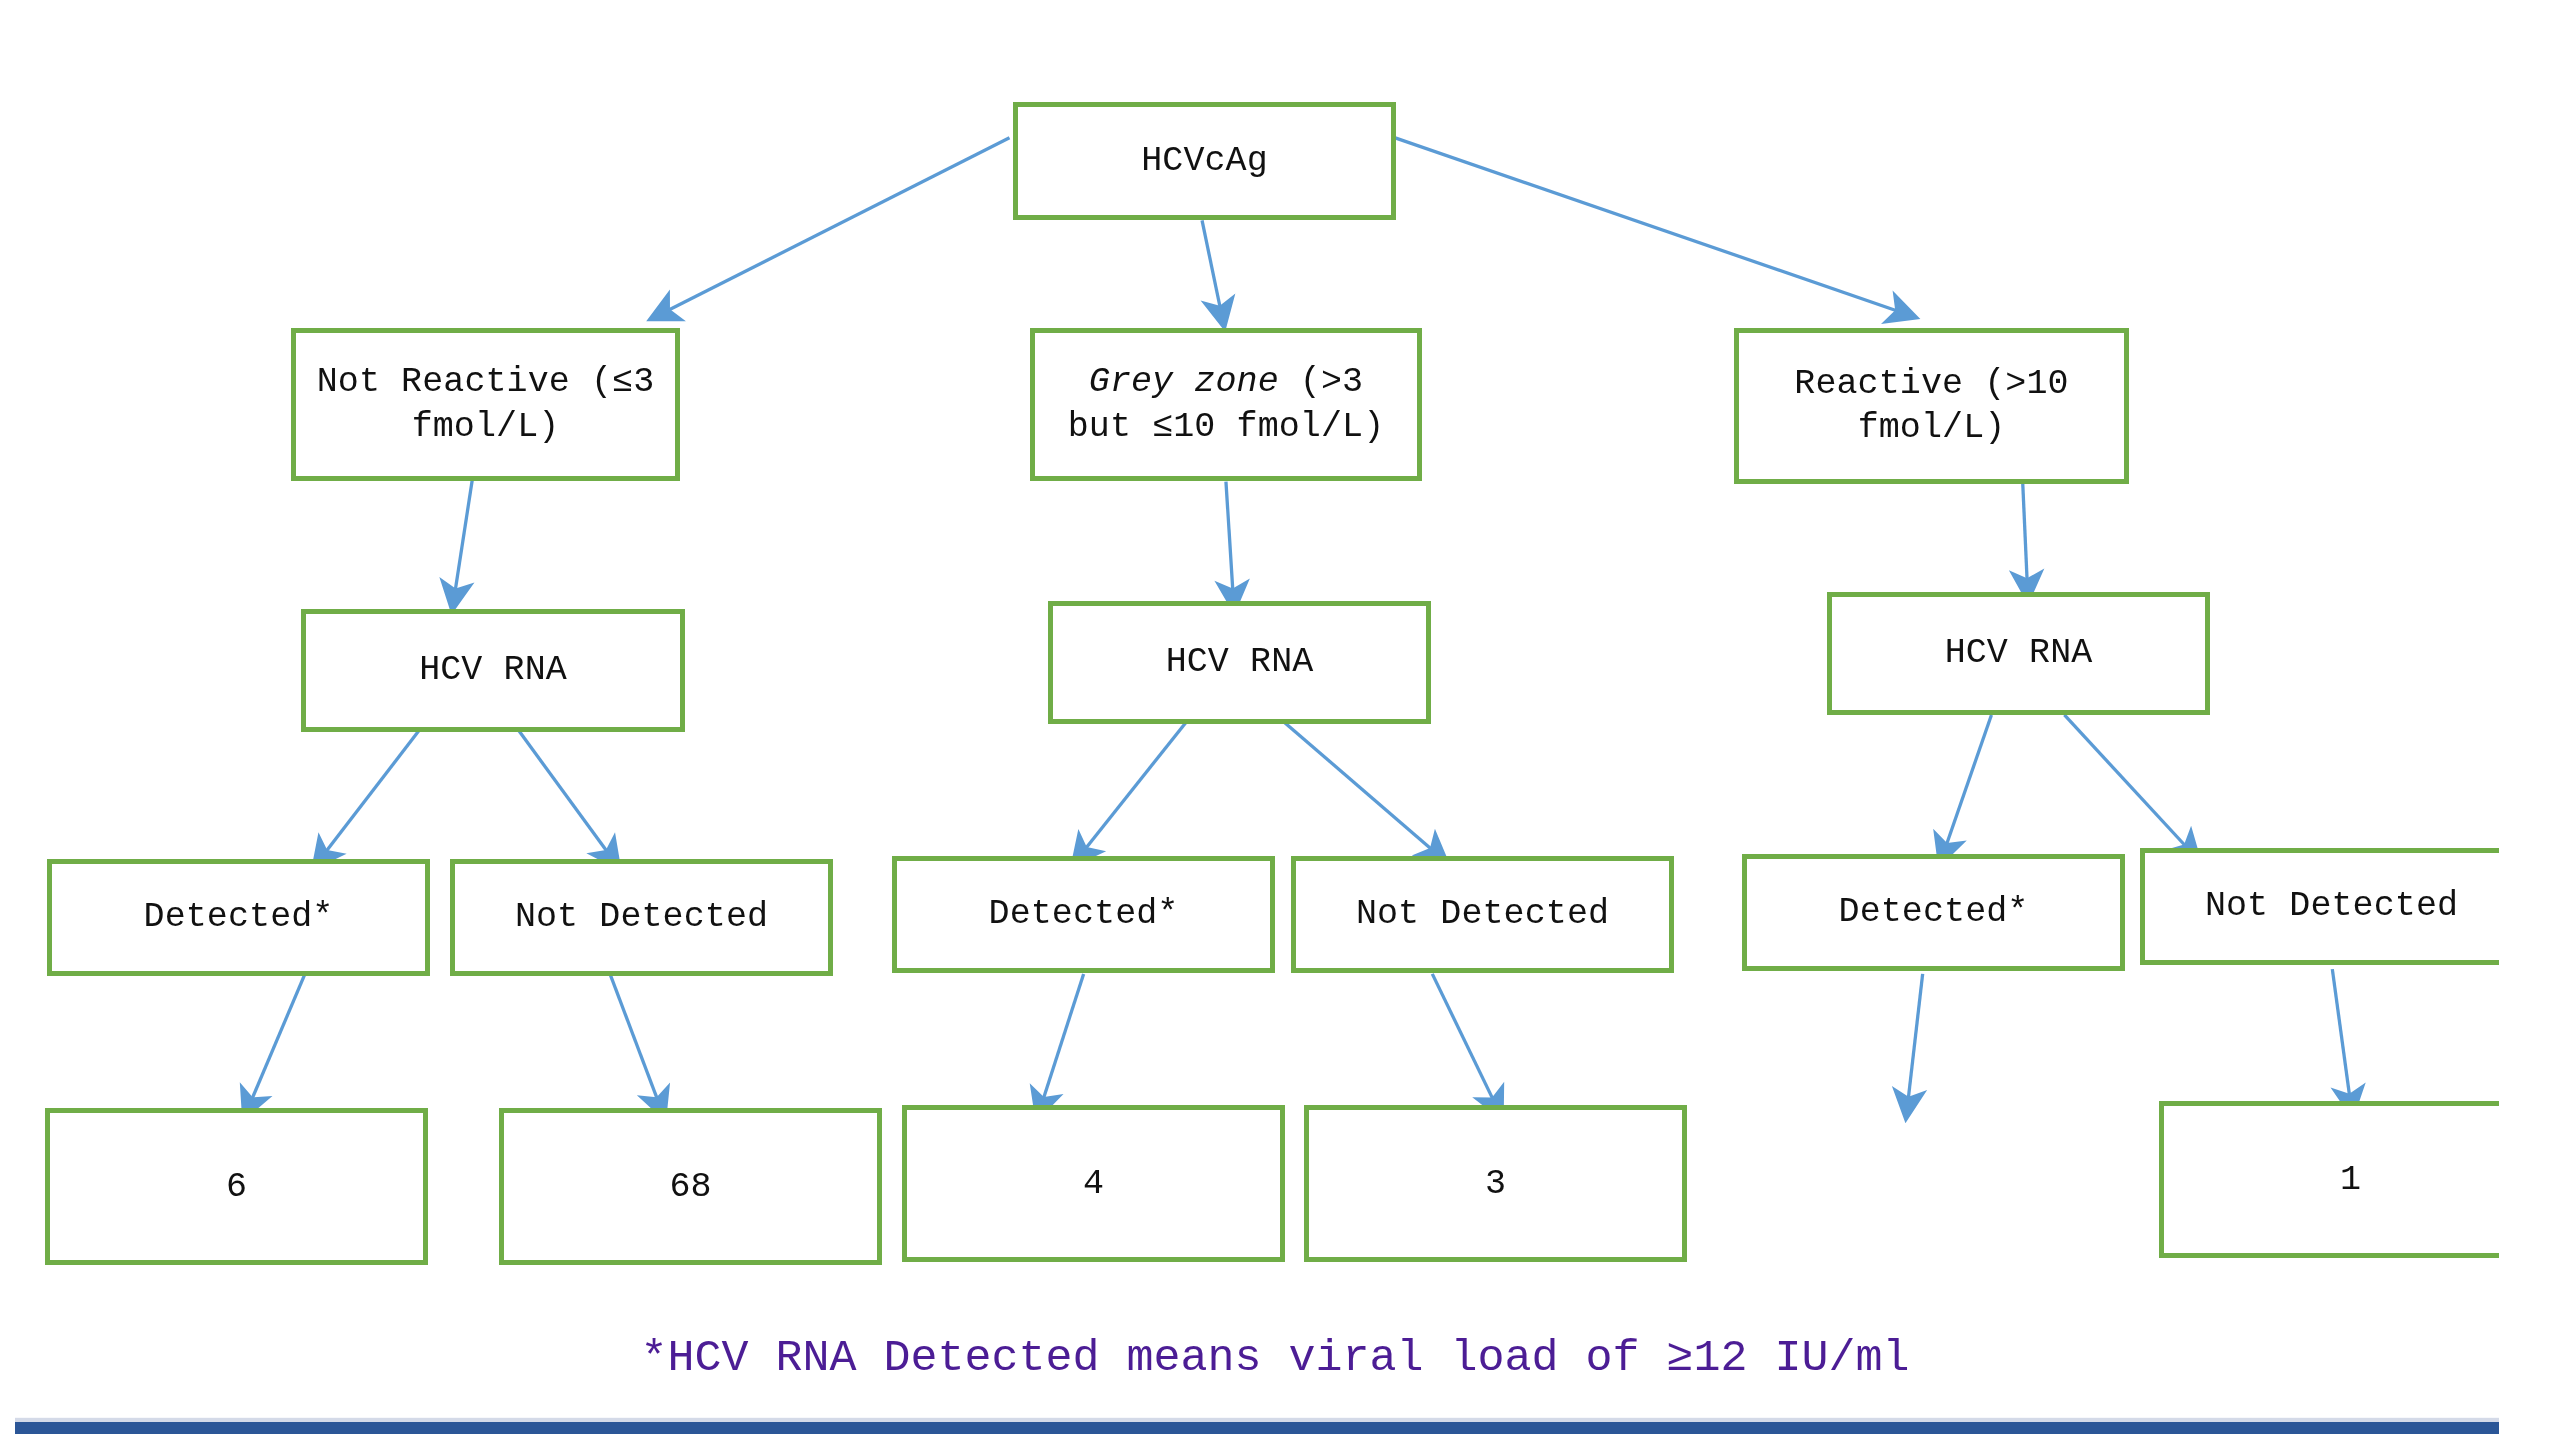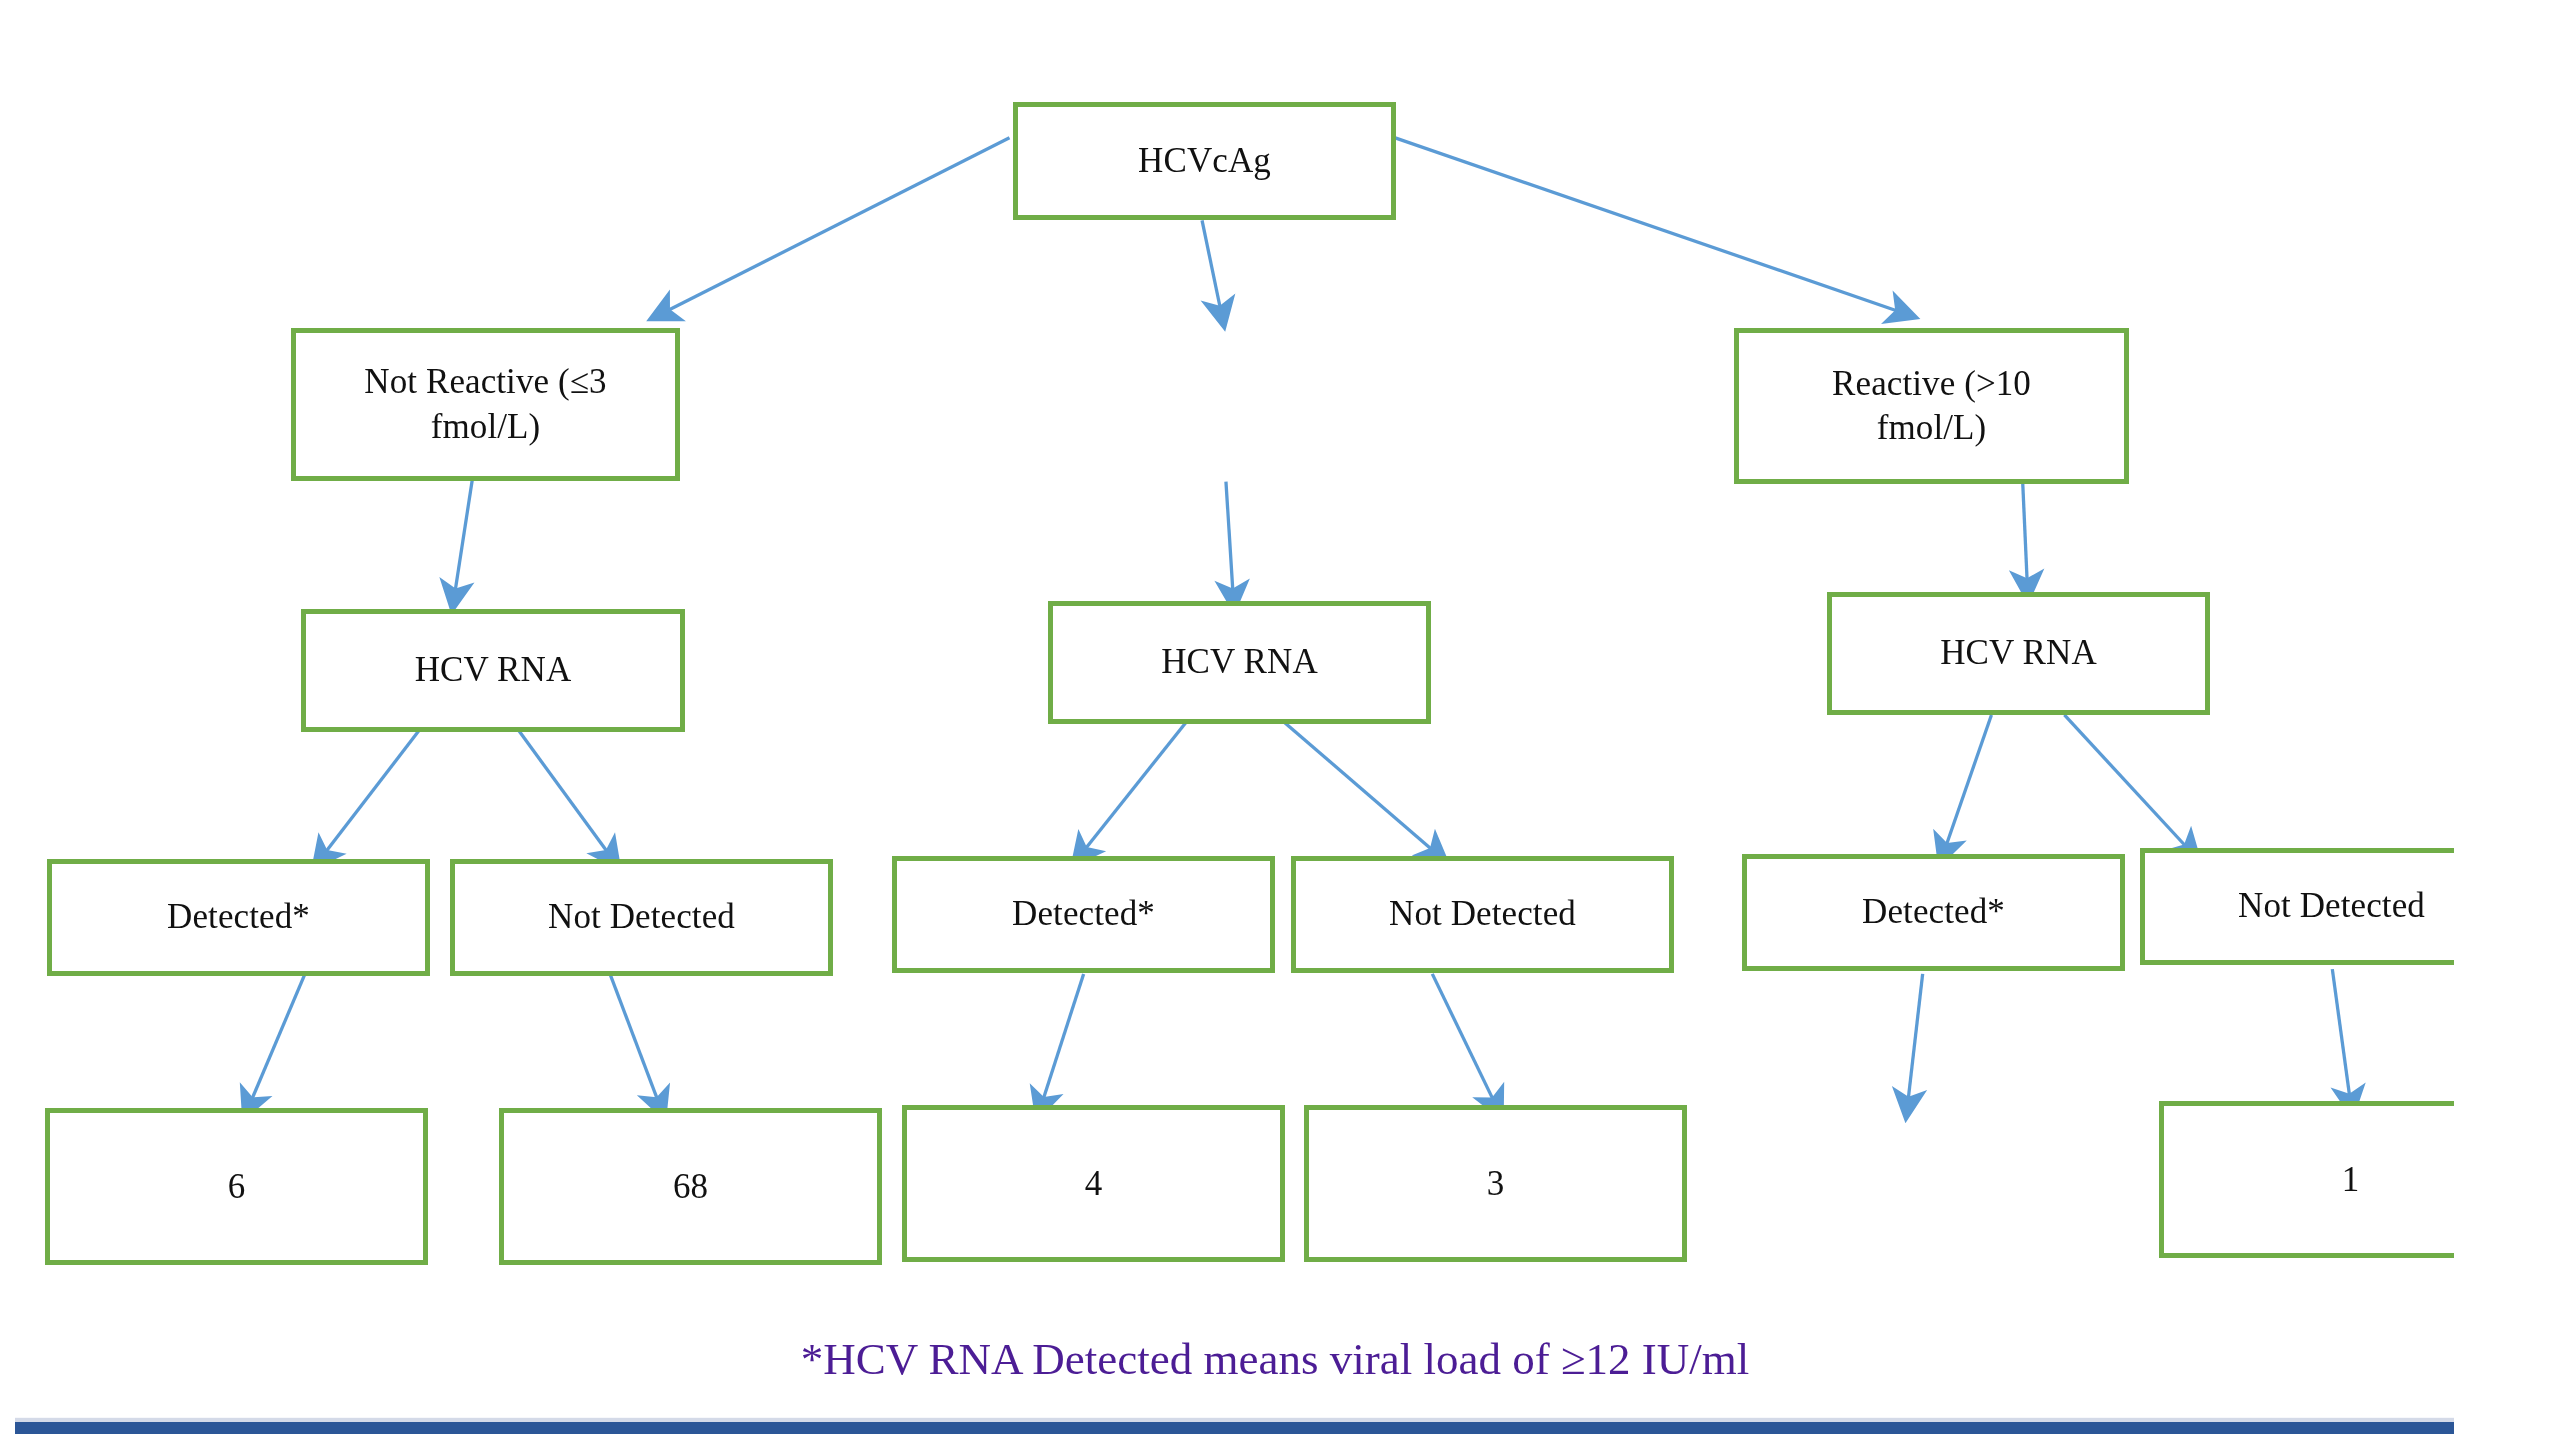--- a/index.html
+++ b/index.html
@@ -6,21 +6,22 @@
     margin: 0;
     padding: 0;
     background: #ffffff;
   }
   #slide {
     position: relative;
     width: 2454px;
     height: 1452px;
     background: #ffffff;
     overflow: hidden;
-    font-family: Liberation Serif, serif;
+    font-family: Liberation Mono, monospace;
+    padding-left: 45px;
   }
   #flow-svg {
     position: absolute;
     left: 0;
     top: 0;
     width: 2550px;
     height: 1452px;
   }
   .node-box {
     position: absolute;
@@ -111,20 +112,24 @@
 
   <div class="node-box" style="left:1013px; top:102px; width:383px; height:118px;">
     <span class="node-label">HCVcAg</span>
   </div>
 
   <div class="node-box" style="left:291px; top:328px; width:389px; height:153px;">
     <span class="node-label">Not Reactive (≤3
 fmol/L)</span>
   </div>
 
+  <div class="node-box" style="left:1030px; top:328px; width:392px; height:153px;">
+    <span class="node-label"><span class="ital">Grey zone</span><span> (&gt;3
+but ≤10 fmol/L)</span></span>
+  </div>
 
   <div class="node-box" style="left:1714px; top:328px; width:395px; height:156px;margin-left:20px;">
     <span class="node-label">Reactive (&gt;10
 fmol/L)</span>
   </div>
 
   <div class="node-box" style="left:301px; top:609px; width:384px; height:123px;">
     <span class="node-label">HCV RNA</span>
   </div>
 

